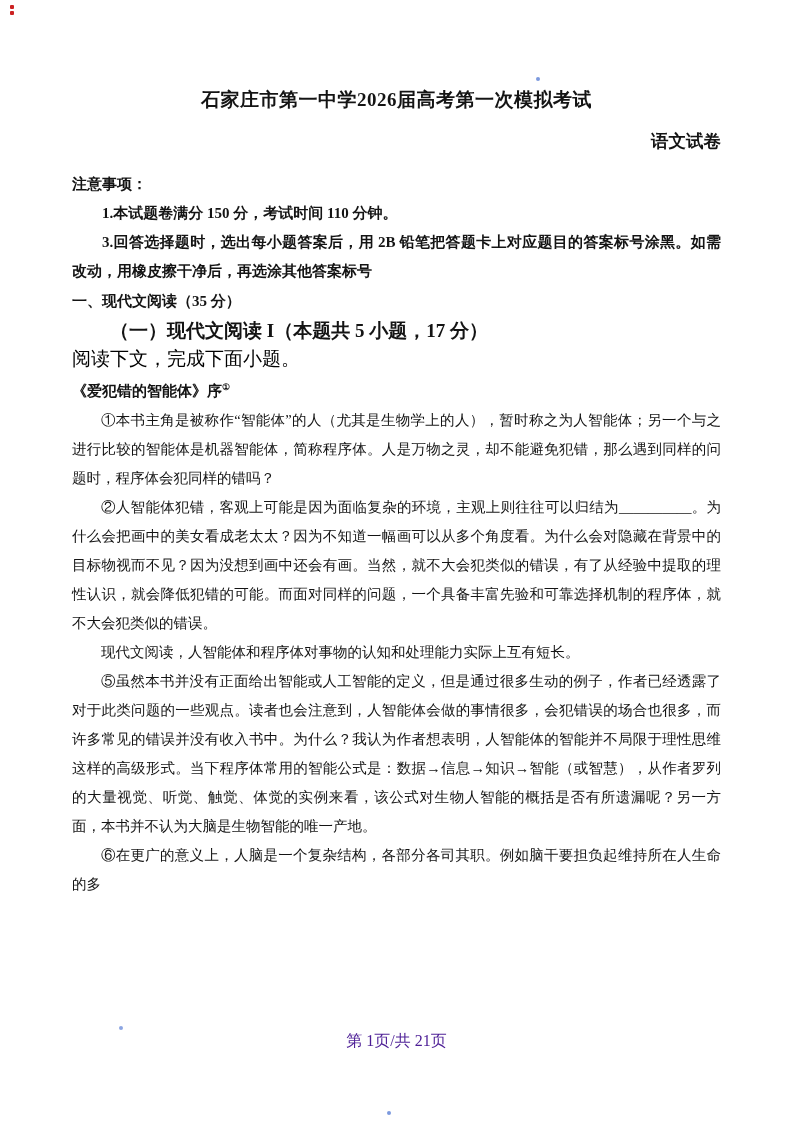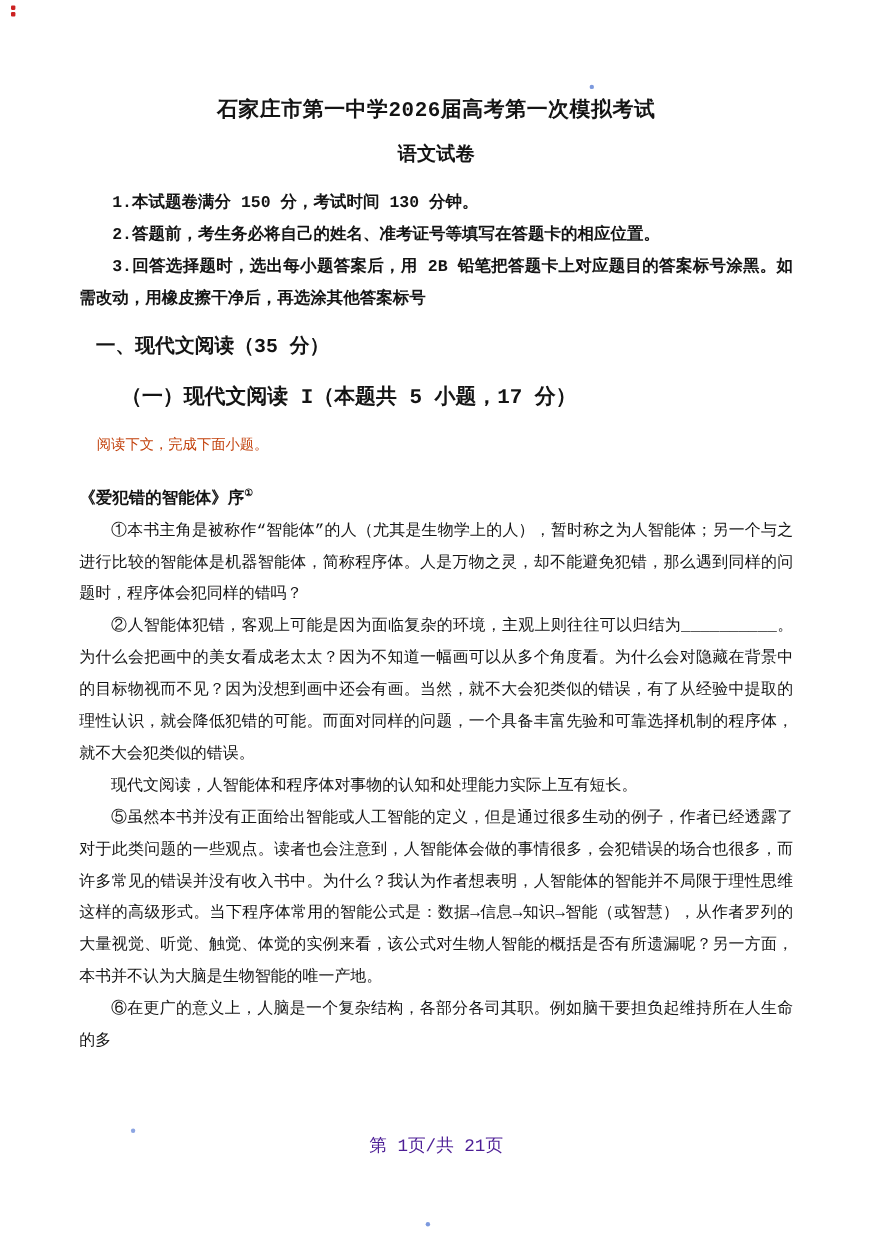--- a/index.html
+++ b/index.html
@@ -7,71 +7,71 @@
     padding: 0;
     background: #ffffff;
   }
   .page {
     position: relative;
     width: 793px;
     height: 1122px;
     box-sizing: border-box;
     background: #ffffff;
     color: #141414;
-    font-family: Liberation Mono, monospace;
+    font-family: Liberation Serif, serif;
     padding: 86px 72px 0 72px;
     overflow: hidden;
   }
   .exam-title {
     margin: 0 0 14px 0;
     font-size: 19px;
     font-weight: bold;
     text-align: center;
     letter-spacing: 0.5px;
     line-height: 28px;
   }
   .exam-subtitle {
     margin: 0 0 16px 0;
     font-size: 17.5px;
     font-weight: bold;
-    text-align: center;
+    text-align: right;
     line-height: 26px;
   }
   .notice-head {
     margin: 0;
     font-size: 15px;
     font-weight: bold;
     line-height: 29px;
   }
   .notice {
     margin: 0;
     font-size: 15px;
     font-weight: bold;
     line-height: 29px;
     text-indent: 2em;
     text-align: justify;
   }
   .sec-head {
-    margin: 15px;
-    font-size: 18px;
+    margin: 0;
+    font-size: 15px;
     font-weight: bold;
     line-height: 30px;
   }
   .subsec-head {
     margin: 0;
     font-size: 19px;
     font-weight: bold;
     line-height: 30px;
     text-indent: 2em;
   }
   .instruction {
-    margin: 16px;
-    font-size: 13px;
+    margin: 0;
+    font-size: 19px;
     line-height: 26px;
-    color: #c2410c;
+    color: #000000;
   }
   .article-title {
     margin: 0;
     font-size: 15px;
     font-weight: bold;
     text-align: left;
     line-height: 30px;
   }
   .article-title sup {
     font-size: 9px;
@@ -117,22 +117,22 @@
 <div class="page">
 
   <span class="artifact artifact-red"></span>
   <span class="artifact artifact-blue-1"></span>
   <span class="artifact artifact-blue-2"></span>
   <span class="artifact artifact-blue-3"></span>
 
   <h1 class="exam-title">石家庄市第一中学2026届高考第一次模拟考试</h1>
   <h2 class="exam-subtitle">语文试卷</h2>
 
-  <p class="notice">1.本试题卷满分 150 分，考试时间 130 分钟。</p>
-  <p class="notice">2.答题前，考生务必将自己的姓名、准考证号等填写在答题卡的相应位置。</p>
+  <p class="notice-head">注意事项：</p>
+  <p class="notice">1.本试题卷满分 150 分，考试时间 110 分钟。</p>
   <p class="notice">3.回答选择题时，选出每小题答案后，用 2B 铅笔把答题卡上对应题目的答案标号涂黑。如需改动，用橡皮擦干净后，再选涂其他答案标号</p>
 
   <p class="sec-head">一、现代文阅读（35 分）</p>
   <p class="subsec-head">（一）现代文阅读 I（本题共 5 小题，17 分）</p>
   <p class="instruction">阅读下文，完成下面小题。</p>
 
   <p class="article-title"><span>《爱犯错的智能体》序</span><sup>①</sup></p>
 
   <p class="para">①本书主角是被称作“智能体”的人（尤其是生物学上的人），暂时称之为人智能体；另一个与之进行比较的智能体是机器智能体，简称程序体。人是万物之灵，却不能避免犯错，那么遇到同样的问题时，程序体会犯同样的错吗？</p>
   <p class="para">②人智能体犯错，客观上可能是因为面临复杂的环境，主观上则往往可以归结为__________。为什么会把画中的美女看成老太太？因为不知道一幅画可以从多个角度看。为什么会对隐藏在背景中的目标物视而不见？因为没想到画中还会有画。当然，就不大会犯类似的错误，有了从经验中提取的理性认识，就会降低犯错的可能。而面对同样的问题，一个具备丰富先验和可靠选择机制的程序体，就不大会犯类似的错误。</p>

